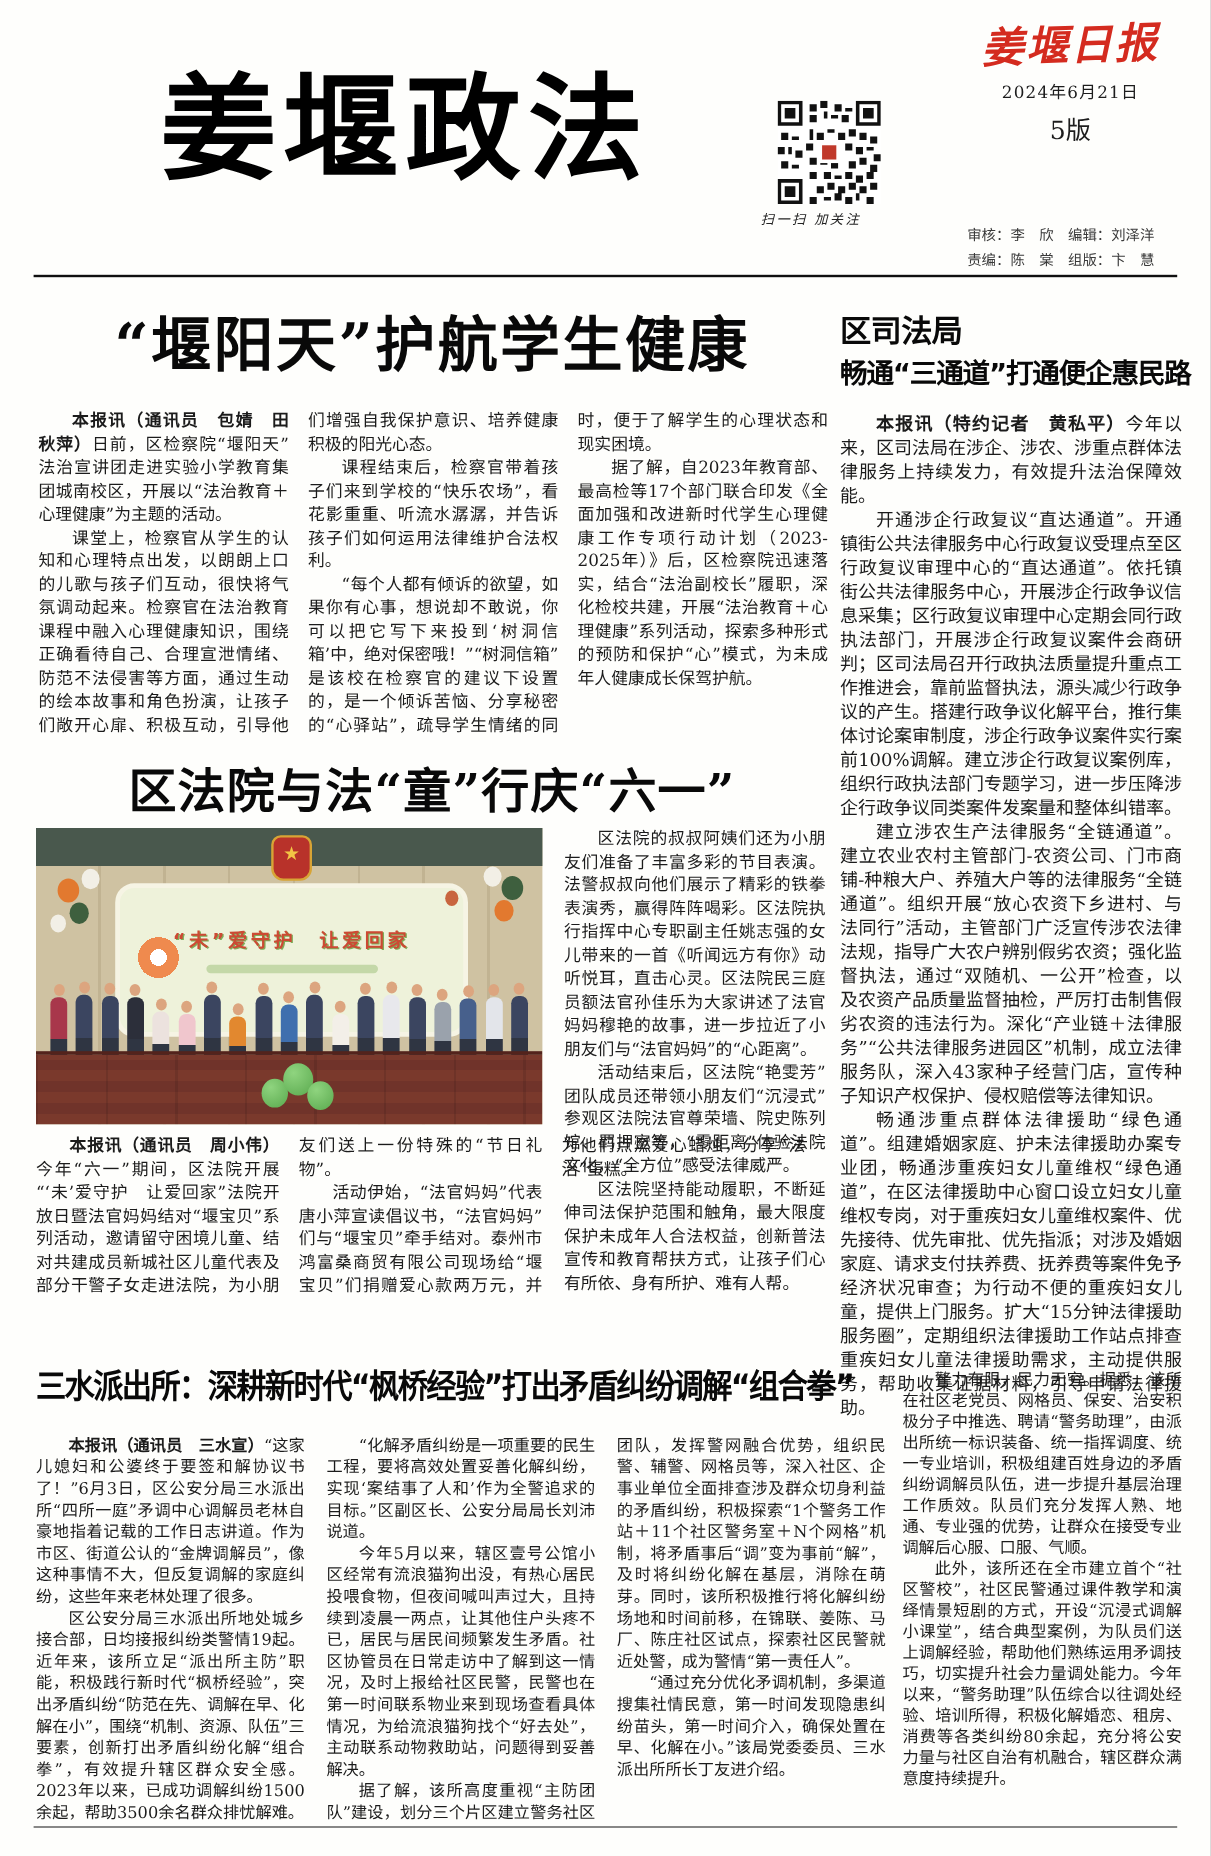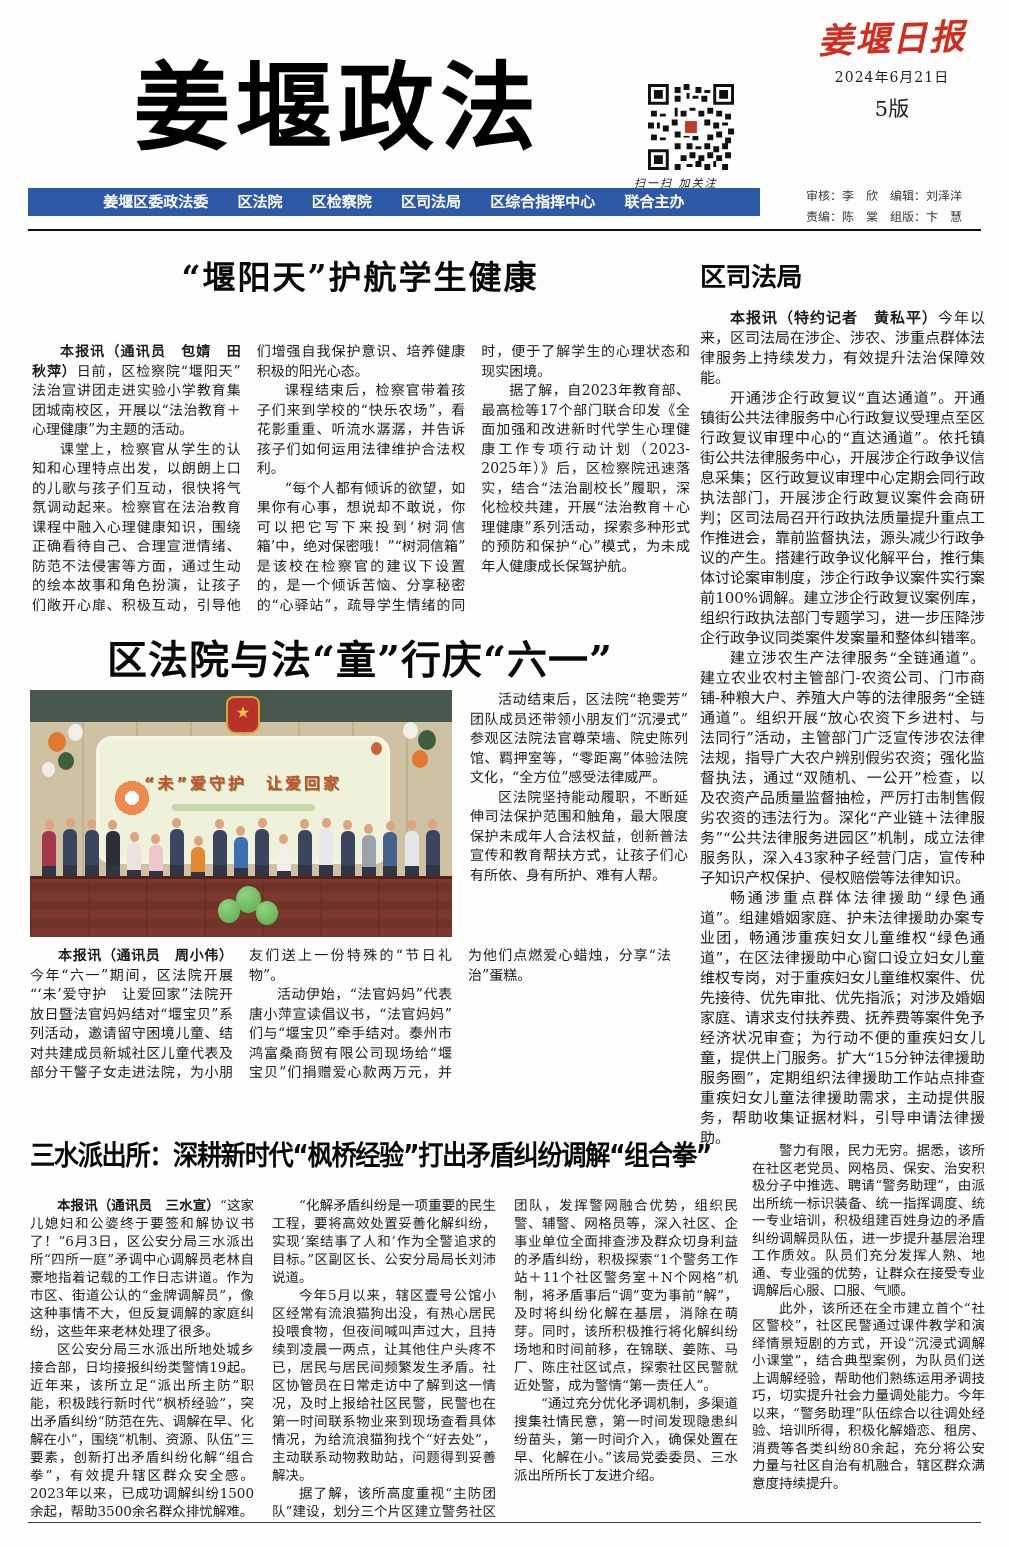--- a/index.html
+++ b/index.html
@@ -28,21 +28,21 @@
   .bottom-rule{position:absolute;left:28px;top:1522px;width:953px;height:1px;background:#3a3a3a;}
 
   
   .para{margin:0;text-indent:2em;text-align:justify;}
   .lead{font-weight:700;}
   .hl-serif{font-family:"DejaVu Serif",serif;font-weight:900;}
   .hl-sans{font-family:"DejaVu Sans",sans-serif;font-weight:900;}
 
   
   .a1-head{position:absolute;left:30px;top:258px;width:660px;text-align:center;
-    font-size:33px;line-height:1.2;letter-spacing:2px;color:#090909;}
+    font-size:50px;line-height:1.2;letter-spacing:2px;color:#090909;}
   .a1-body{position:absolute;left:32px;top:342px;width:658px;height:296px;
     column-count:3;column-gap:16px;font-size:14px;line-height:19.5px;}
 
   
   .a2{position:absolute;left:700px;top:260px;width:285px;}
   .a2-head{font-size:26px;line-height:35px;letter-spacing:-0.5px;color:#090909;}
   .a2-head .l2{font-size:23px;letter-spacing:-1px;white-space:nowrap;display:block;}
   .a2-body{margin-top:13px;font-size:15px;line-height:20px;}
 
   
@@ -103,48 +103,41 @@
     <rect x="12.5" y="12.5" width="4" height="4" fill="#c0392b"></rect>
   </svg>
   <div class="qr-caption">扫一扫 加关注</div>
 
   <div class="brand">
     <span class="brand-logo">姜堰日报</span>
   </div>
   <div class="issue-date">2024年6月21日</div>
   <div class="page-no">5版</div>
 
-  <div class="org-banner">
-    <span>姜堰区委政法委</span>
-    <span>区法院</span>
-    <span>区检察院</span>
-    <span>区司法局</span>
-    <span>区综合指挥中心</span>
-    <span>联合主办</span>
-  </div>
 
   <div class="credits">
     <div>审核：李　欣　编辑：刘泽洋</div>
     <div>责编：陈　棠　组版：卞　慧</div>
   </div>
 
   <div class="header-divider"></div>
 
   <h1 class="a1-head hl-serif" style="margin:0;">“堰阳天”护航学生健康</h1>
   <div class="a1-body">
     <p class="para"><b class="lead">本报讯（通讯员　包婧　田秋萍）</b><span>日前，区检察院“堰阳天”法治宣讲团走进实验小学教育集团城南校区，开展以“法治教育＋心理健康”为主题的活动。</span></p>
     <p class="para">课堂上，检察官从学生的认知和心理特点出发，以朗朗上口的儿歌与孩子们互动，很快将气氛调动起来。检察官在法治教育课程中融入心理健康知识，围绕正确看待自己、合理宣泄情绪、防范不法侵害等方面，通过生动的绘本故事和角色扮演，让孩子们敞开心扉、积极互动，引导他们增强自我保护意识、培养健康积极的阳光心态。</p>
     <p class="para">课程结束后，检察官带着孩子们来到学校的“快乐农场”，看花影重重、听流水潺潺，并告诉孩子们如何运用法律维护合法权利。</p>
     <p class="para">“每个人都有倾诉的欲望，如果你有心事，想说却不敢说，你可以把它写下来投到‘树洞信箱’中，绝对保密哦！”“树洞信箱”是该校在检察官的建议下设置的，是一个倾诉苦恼、分享秘密的“心驿站”，疏导学生情绪的同时，便于了解学生的心理状态和现实困境。</p>
     <p class="para">据了解，自2023年教育部、最高检等17个部门联合印发《全面加强和改进新时代学生心理健康工作专项行动计划（2023-2025年）》后，区检察院迅速落实，结合“法治副校长”履职，深化检校共建，开展“法治教育＋心理健康”系列活动，探索多种形式的预防和保护“心”模式，为未成年人健康成长保驾护航。</p>
   </div>
 
   <div class="a2">
     <div class="a2-head hl-sans">
       <span style="display:block;">区司法局</span>
+      <span class="l2">畅通“三通道”打通便企惠民路</span>
     </div>
     <div class="a2-body">
       <p class="para"><b class="lead">本报讯（特约记者　黄私平）</b><span>今年以来，区司法局在涉企、涉农、涉重点群体法律服务上持续发力，有效提升法治保障效能。</span></p>
       <p class="para">开通涉企行政复议“直达通道”。开通镇街公共法律服务中心行政复议受理点至区行政复议审理中心的“直达通道”。依托镇街公共法律服务中心，开展涉企行政争议信息采集；区行政复议审理中心定期会同行政执法部门，开展涉企行政复议案件会商研判；区司法局召开行政执法质量提升重点工作推进会，靠前监督执法，源头减少行政争议的产生。搭建行政争议化解平台，推行集体讨论案审制度，涉企行政争议案件实行案前100%调解。建立涉企行政复议案例库，组织行政执法部门专题学习，进一步压降涉企行政争议同类案件发案量和整体纠错率。</p>
       <p class="para">建立涉农生产法律服务“全链通道”。建立农业农村主管部门-农资公司、门市商铺-种粮大户、养殖大户等的法律服务“全链通道”。组织开展“放心农资下乡进村、与法同行”活动，主管部门广泛宣传涉农法律法规，指导广大农户辨别假劣农资；强化监督执法，通过“双随机、一公开”检查，以及农资产品质量监督抽检，严厉打击制售假劣农资的违法行为。深化“产业链＋法律服务”“公共法律服务进园区”机制，成立法律服务队，深入43家种子经营门店，宣传种子知识产权保护、侵权赔偿等法律知识。</p>
       <p class="para">畅通涉重点群体法律援助“绿色通道”。组建婚姻家庭、护未法律援助办案专业团，畅通涉重疾妇女儿童维权“绿色通道”，在区法律援助中心窗口设立妇女儿童维权专岗，对于重疾妇女儿童维权案件、优先接待、优先审批、优先指派；对涉及婚姻家庭、请求支付扶养费、抚养费等案件免予经济状况审查；为行动不便的重疾妇女儿童，提供上门服务。扩大“15分钟法律援助服务圈”，定期组织法律援助工作站点排查重疾妇女儿童法律援助需求，主动提供服务，帮助收集证据材料，引导申请法律援助。</p>
     </div>
   </div>
 
   <h2 class="a3-head hl-serif" style="margin:0;">区法院与法“童”行庆“六一”</h2>
@@ -185,20 +178,21 @@
         <span class="person" style="--c: #e3e5ea; height: 56px;"></span>
         <span class="person" style="--c: #3b4560; height: 57px;"></span>
       </div>
     <div class="ph-floor"></div>
     <span class="gb" style="left:188px;bottom:14px;width:22px;height:24px;"></span>
     <span class="gb" style="left:206px;bottom:24px;width:25px;height:27px;"></span>
     <span class="gb" style="left:226px;bottom:12px;width:22px;height:24px;"></span>
   </div>
 
   <div class="a3-rightcol">
+    <p class="para">区法院的叔叔阿姨们还为小朋友们准备了丰富多彩的节目表演。法警叔叔向他们展示了精彩的铁拳表演秀，赢得阵阵喝彩。区法院执行指挥中心专职副主任姚志强的女儿带来的一首《听闻远方有你》动听悦耳，直击心灵。区法院民三庭员额法官孙佳乐为大家讲述了法官妈妈穆艳的故事，进一步拉近了小朋友们与“法官妈妈”的“心距离”。</p>
     <p class="para">活动结束后，区法院“艳雯芳”团队成员还带领小朋友们“沉浸式”参观区法院法官尊荣墙、院史陈列馆、羁押室等，“零距离”体验法院文化，“全方位”感受法律威严。</p>
     <p class="para">区法院坚持能动履职，不断延伸司法保护范围和触角，最大限度保护未成年人合法权益，创新普法宣传和教育帮扶方式，让孩子们心有所依、身有所护、难有人帮。</p>
   </div>
 
   <div class="a3-below">
     <p class="para"><b class="lead">本报讯（通讯员　周小伟）</b><span>今年“六一”期间，区法院开展“‘未’爱守护　让爱回家”法院开放日暨法官妈妈结对“堰宝贝”系列活动，邀请留守困境儿童、结对共建成员新城社区儿童代表及部分干警子女走进法院，为小朋友们送上一份特殊的“节日礼物”。</span></p>
     <p class="para">活动伊始，“法官妈妈”代表唐小萍宣读倡议书，“法官妈妈”们与“堰宝贝”牵手结对。泰州市鸿富桑商贸有限公司现场给“堰宝贝”们捐赠爱心款两万元，并为他们点燃爱心蜡烛，分享“法治”蛋糕。</p>
   </div>
 
   <h2 class="a4-head hl-sans" style="margin:0;">三水派出所：深耕新时代“枫桥经验”打出矛盾纠纷调解“组合拳”</h2>

